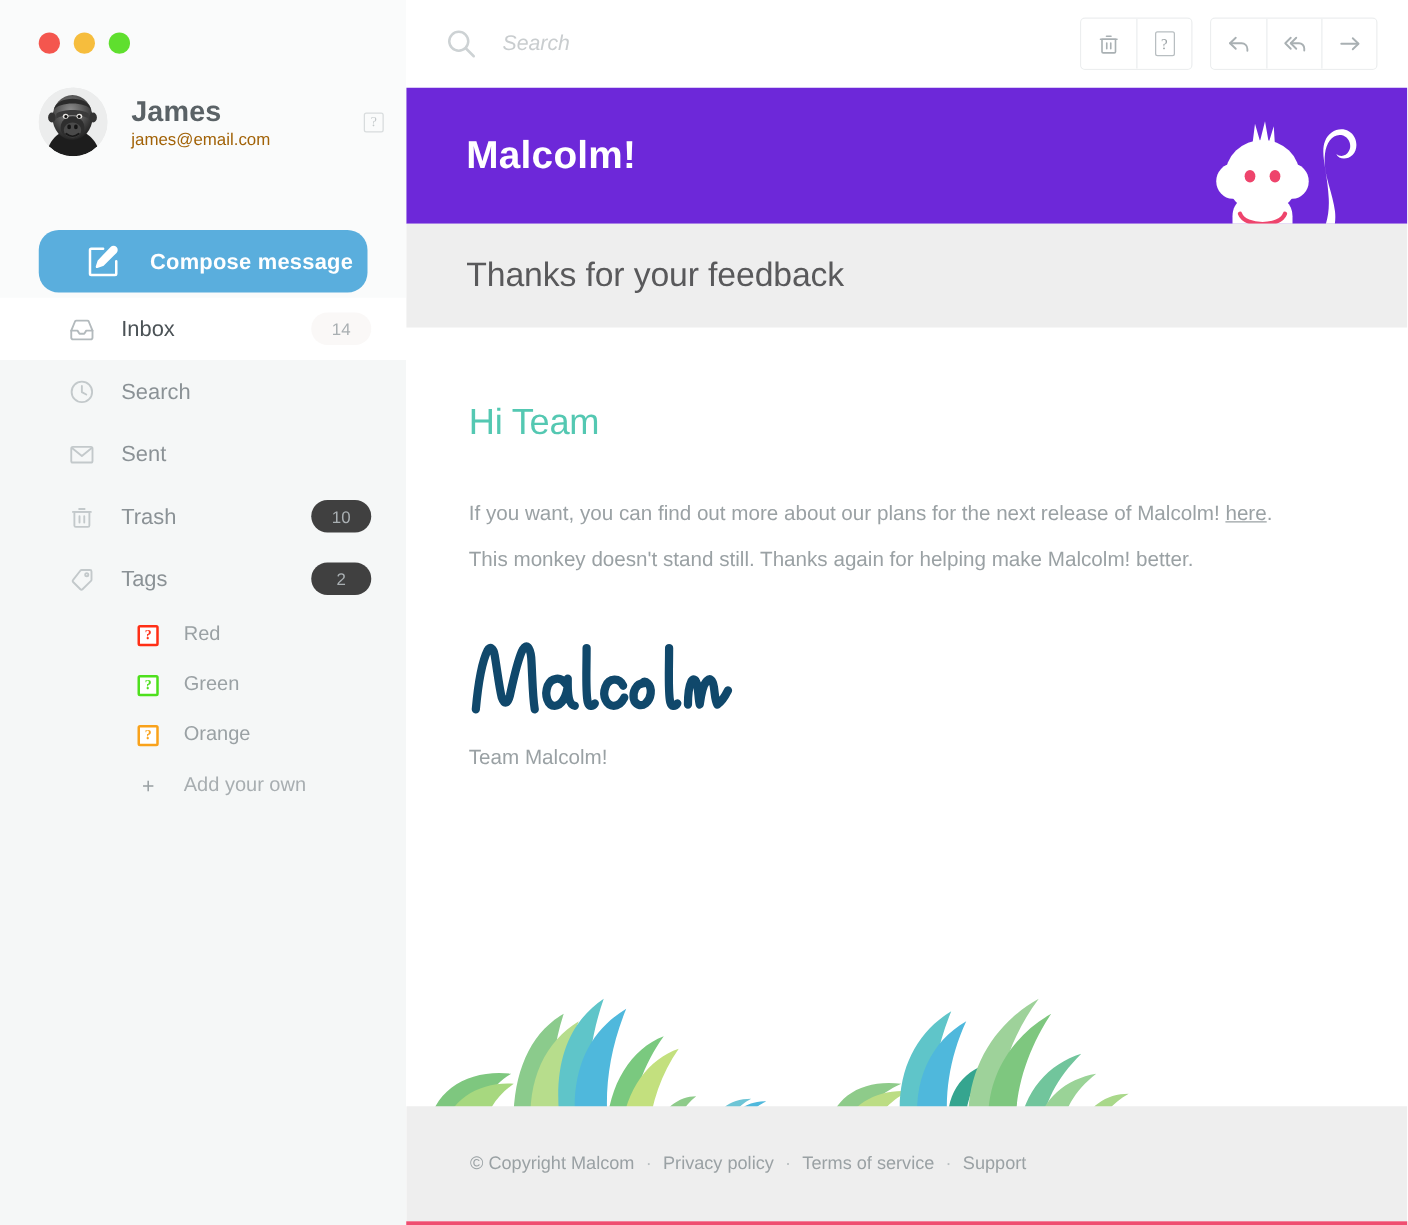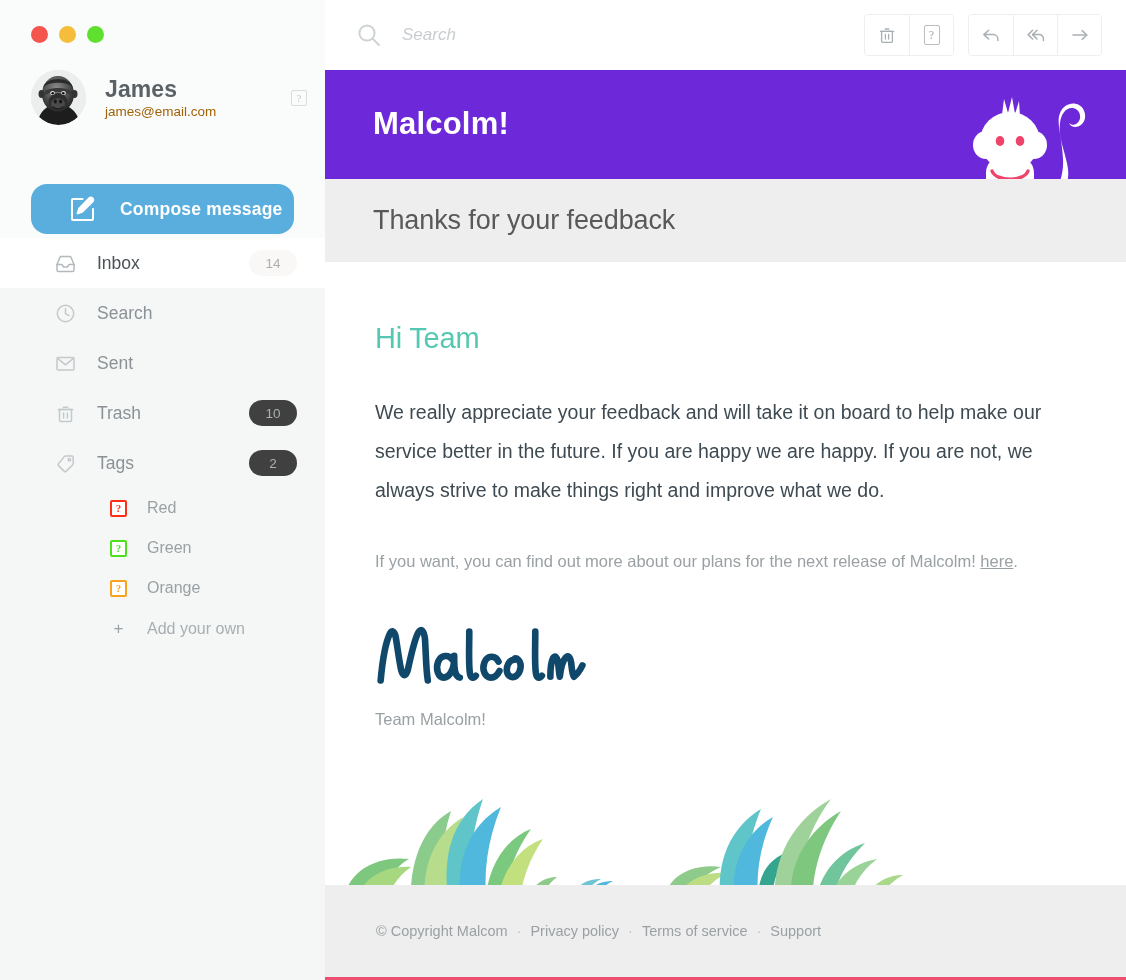--- a/index.html
+++ b/index.html
@@ -604,25 +604,25 @@
         </div>
       </div>
 
       <div class="email-subject-bar">
         <div class="email-subject">Thanks for your feedback</div>
       </div>
 
       <div class="email-body">
         <div class="greeting">Hi Team</div>
 
-        <p class="para-main">We really appreciate your feedback and will take it on board to help make our service better in the future. If you are happy we are happy. If you are not, we always strive to make things right and improve what we do.</p>
 
         <p class="para-sub">
           <span>If you want, you can find out more about our plans for the next release of Malcolm! </span><a href="#">here</a><span>.</span>
         </p>
+        <p class="para-sub">This monkey doesn't stand still. Thanks again for helping make Malcolm! better.</p>
 
         <div class="signature">
           <svg viewBox="0 0 230 70" fill="none" stroke="#10486b" stroke-width="7" stroke-linecap="round" stroke-linejoin="round" aria-hidden="true">
 
             <path d="M6 62 C8 40 12 20 16 12 C18 8 21 10 22 16 C24 28 26 44 28 52 C30 58 33 58 35 50 C38 36 42 18 46 11 C49 6 52 9 53 18 C54 32 54 50 56 62"></path>
 
             <path d="M82 40 C78 34 70 35 67 42 C64 50 67 59 73 59 C79 59 83 51 84 42 C84 36 84 33 84 40 C84 50 85 58 90 59"></path>
 
             <path d="M100 10 C100 30 99 48 101 56 C102 60 105 60 107 57"></path>
 

